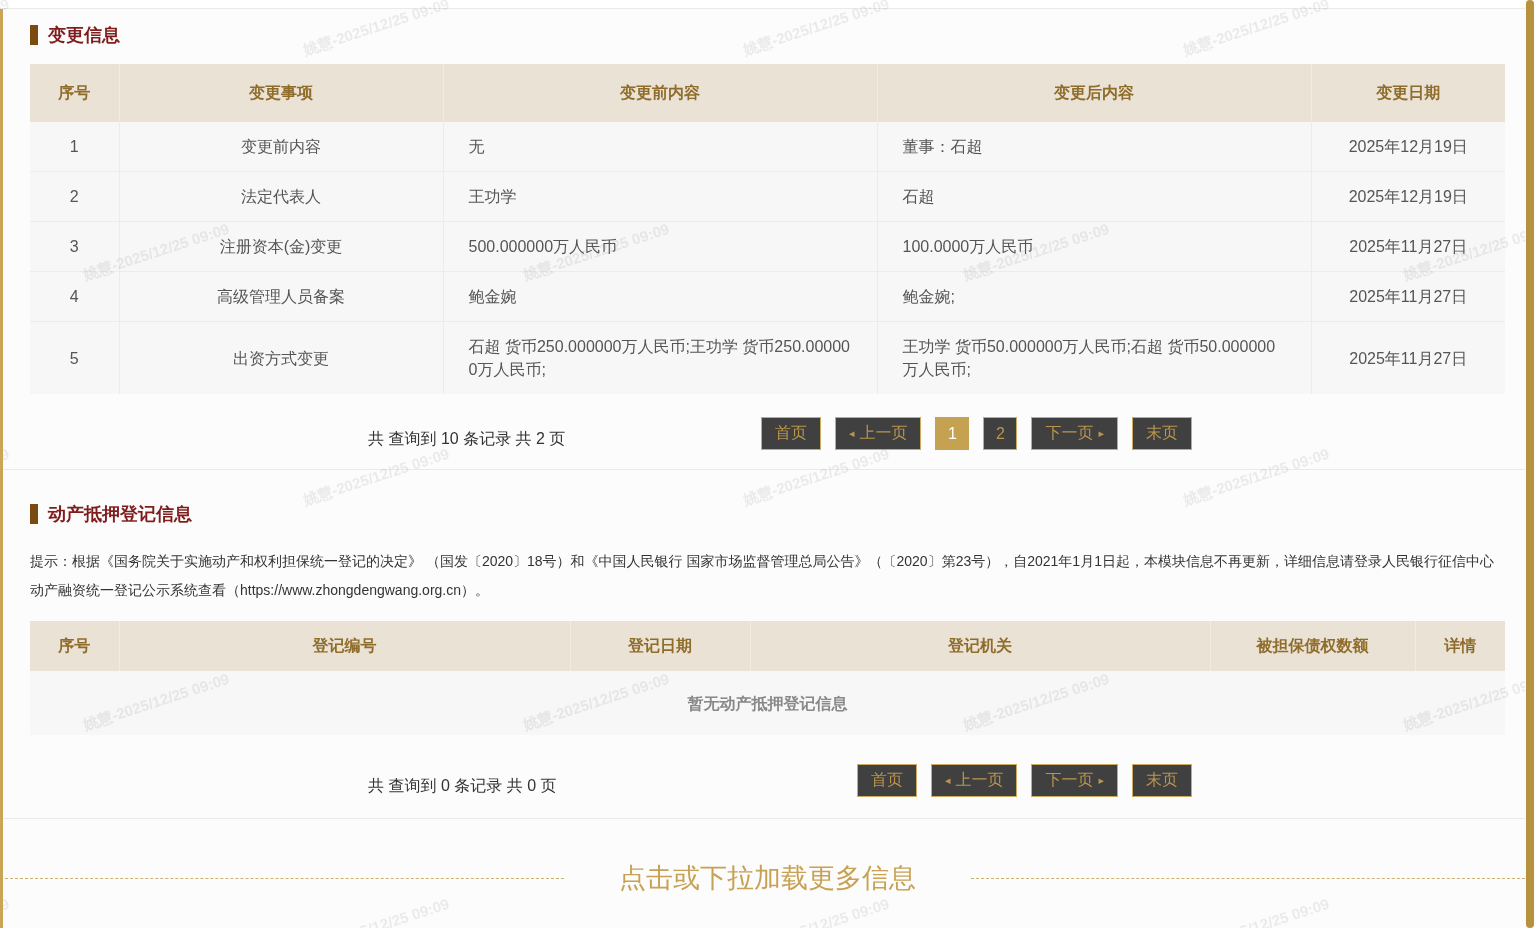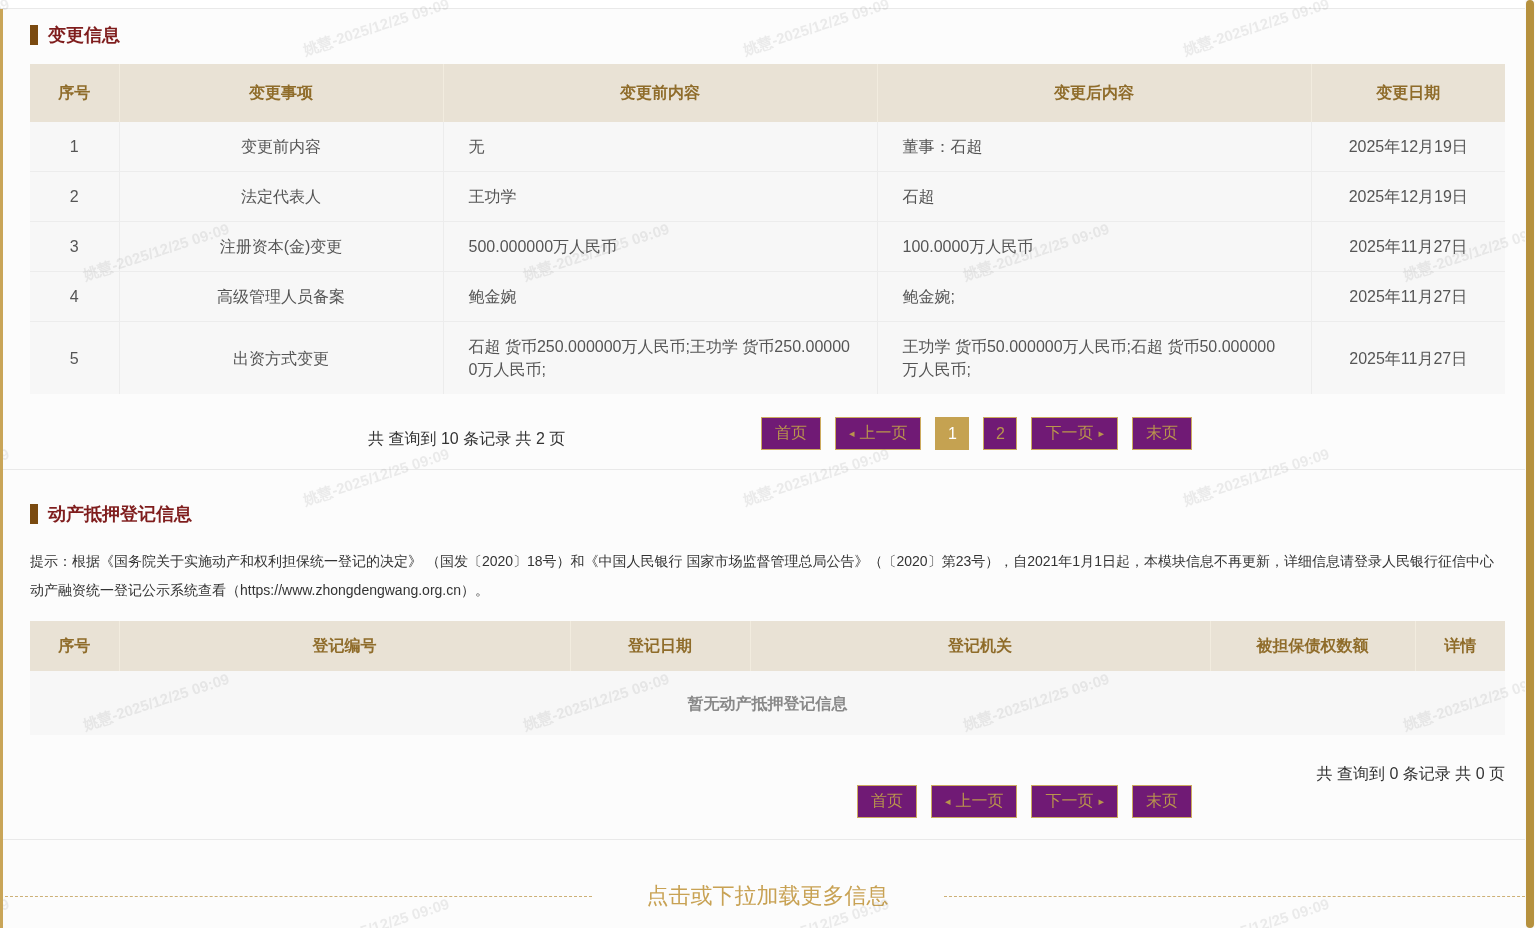--- a/index.html
+++ b/index.html
@@ -44,37 +44,37 @@
   tr:last-child td { border-bottom:none; }
   .cell-left { text-align:left; padding-left:25px; padding-right:22px; }
   .mortgage-table th { height:50px; }
   .empty-cell { height:64px; color:#888; border-right:none;font-weight:bold; }
 
   .pager-row { display:flex; align-items:flex-end; margin-top:23px; }
   .pager-summary { margin-left:338px; font-size:16px; color:#333; }
   .pager-buttons { margin-left:auto; margin-right:313px; display:flex; gap:14px; }
   .pg-btn {
     min-width:34px; height:33px; padding:0 13px;
-    border:1px solid #cdaa5e; background:#701a75; color:#b9954d;
+    border:1px solid #cdaa5e; background:#404040; color:#b9954d;
     font-size:16px; display:flex; align-items:center; justify-content:center;
     cursor:pointer; user-select:none;
   }
   .pg-num { padding:0; width:34px; }
   .pg-btn.active { background:#c5a251; border-color:#c5a251; color:#fff; }
   .pg-arrow { font-size:11px; line-height:1; }
   .pg-arrow.left { margin-right:5px; }
   .pg-arrow.right { margin-left:5px; }
 
   .section-divider { height:1px; background:#e9e9e9; margin:19px -30px 0; }
 
   .notice { font-size:14px; color:#333; line-height:29px; margin:21px 0 16px; }
 
   .load-more-row { display:flex; align-items:center; margin:41px -30px 0; }
   .dash-line { flex:1; border-top:1px dashed #cdb076; }
-  .load-more-text { padding:0 55px; font-size:22px; color:#c8a254; cursor:pointer; white-space:nowrap; }
+  .load-more-text { padding:0 55px; font-size:27px; color:#c8a254; cursor:pointer; white-space:nowrap; }
 </style>
 </head>
 <body>
 
 <div class="top-strip"></div>
 <div class="left-edge"></div>
 <div class="watermark-layer">
     <span class="watermark" style="left: -140px; top: 18px;">姚慧-2025/12/25 09:09</span>
     <span class="watermark" style="left: 300px; top: 18px;">姚慧-2025/12/25 09:09</span>
     <span class="watermark" style="left: 740px; top: 18px;">姚慧-2025/12/25 09:09</span>
@@ -210,21 +210,21 @@
         <th>详情</th>
       </tr>
     </thead>
     <tbody>
       <tr>
         <td class="empty-cell" colspan="6">暂无动产抵押登记信息</td>
       </tr>
     </tbody>
   </table>
 
-  <div class="pager-row" style="margin-top:29px;flex-direction:column;">
+  <div class="pager-row" style="margin-top:29px;">
     <span class="pager-summary">共 查询到 0 条记录 共 0 页</span>
     <div class="pager-buttons">
       <button class="pg-btn">
         <span>首页</span>
       </button>
       <button class="pg-btn">
         <span class="pg-arrow left">◂</span>
         <span>上一页</span>
       </button>
       <button class="pg-btn">

